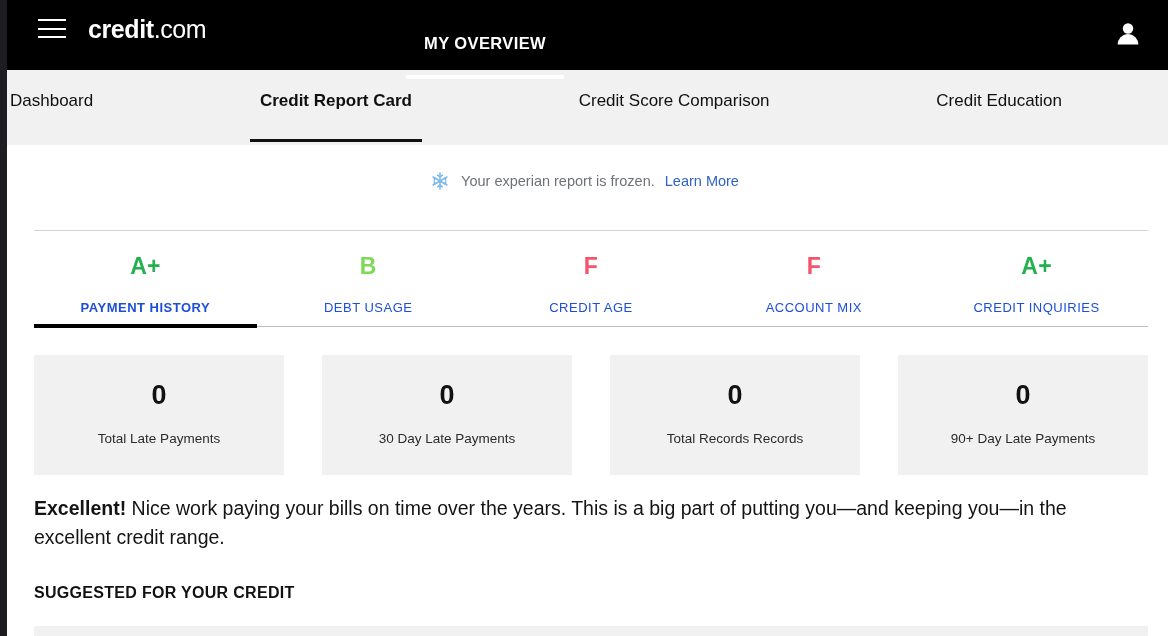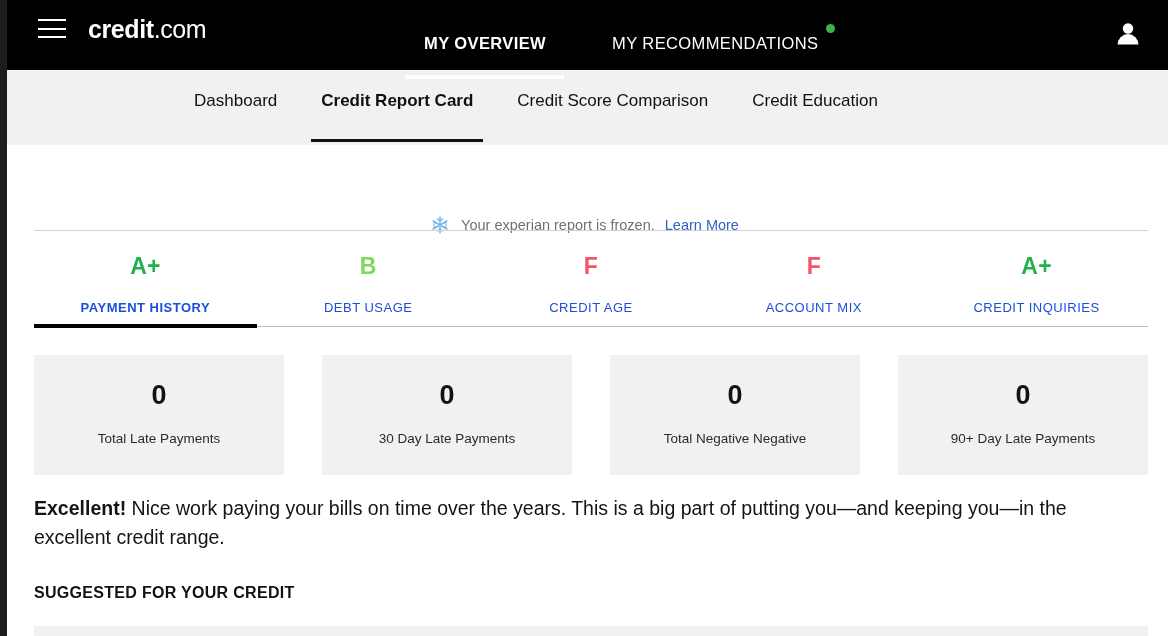--- a/index.html
+++ b/index.html
@@ -86,21 +86,21 @@
   
   .subnav {
     position: absolute; left: 0; top: 70px;
     width: 1168px; height: 75px;
     background: #f1f1f1;
     z-index: 10;
   }
   .subnav-inner {
     position: absolute; left: 0; top: 0;
     width: 1072px; height: 75px;
-    display: flex; align-items: flex-start; justify-content: center;
+    display: flex; align-items: flex-start; justify-content: space-between;
     gap: 24px;
     padding-top: 21px;
   }
   .subnav-item {
     position: relative;
     font-size: 17px;
     color: #101010;
     white-space: nowrap;
     cursor: pointer;
     padding: 0 10px 31px 10px;
@@ -112,21 +112,20 @@
     height: 3px; background: #111111;
   }
 
   
   .frozen-notice {
     position: absolute; left: 0; top: 170px;
     width: 1168px;
     display: flex; align-items: center; justify-content: center;
     gap: 10px;
     font-size: 14.5px;
-    margin-top: 44px;
   }
   .snowflake-icon {
     width: 22px; height: 22px;
     display: inline-flex; align-items: center; justify-content: center;
   }
   .frozen-text { color: #6e7277; }
   .frozen-link {
     color: #3063c4; text-decoration: none; cursor: pointer;
   }
 
@@ -235,24 +234,20 @@
       <span></span>
     </div>
 
     <div class="brand">
       <span class="b-strong">credit</span><span class="b-light">.com</span>
     </div>
 
     <div class="topnav">
       <div class="topnav-item active">
         <span>MY OVERVIEW</span>
-      </div>
-      <div class="topnav-item">
-        <span>MY RECOMMENDATIONS</span>
-        <span class="notif-dot" style="background: rgb(58, 181, 74);"></span>
       </div>
     </div>
 
     <div class="avatar-btn">
       <svg width="28" height="28" viewBox="0 0 28 28">
         <circle cx="14" cy="8.5" r="5.2" fill="#ffffff"></circle>
         <path d="M3.6 24.5 a10.4 10.4 0 0 1 20.8 0 z" fill="#ffffff"></path>
       </svg>
     </div>
   </div>
@@ -323,21 +318,21 @@
     <div class="stat-card">
       <span class="stat-value">0</span>
       <span class="stat-label">Total Late Payments</span>
     </div>
     <div class="stat-card">
       <span class="stat-value">0</span>
       <span class="stat-label">30 Day Late Payments</span>
     </div>
     <div class="stat-card">
       <span class="stat-value">0</span>
-      <span class="stat-label">Total Negative Negative</span>
+      <span class="stat-label">Total Records Records</span>
     </div>
     <div class="stat-card">
       <span class="stat-value">0</span>
       <span class="stat-label">90+ Day Late Payments</span>
     </div>
   </div>
 
   <p class="summary">
     <b>Excellent!</b><span> Nice work paying your bills on time over the years. This is a big part of putting you—and keeping you—in the excellent credit range.</span>
   </p>

